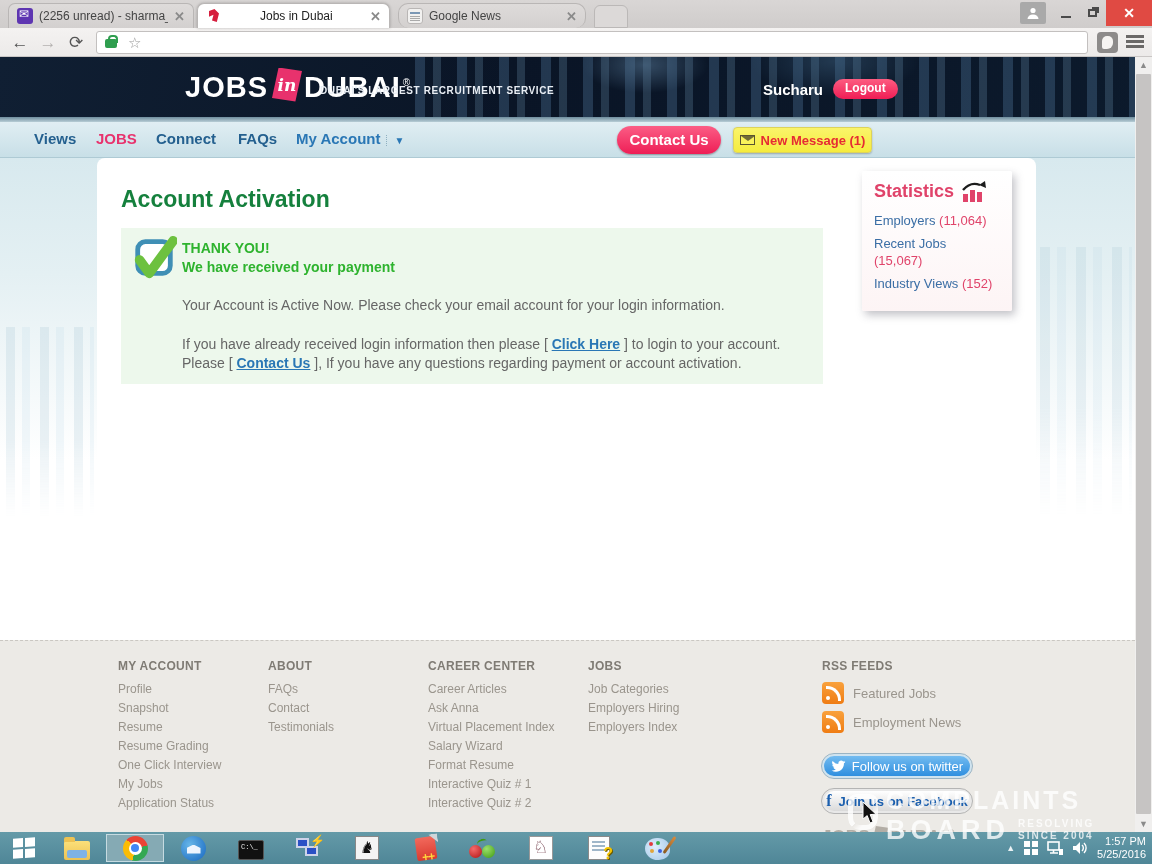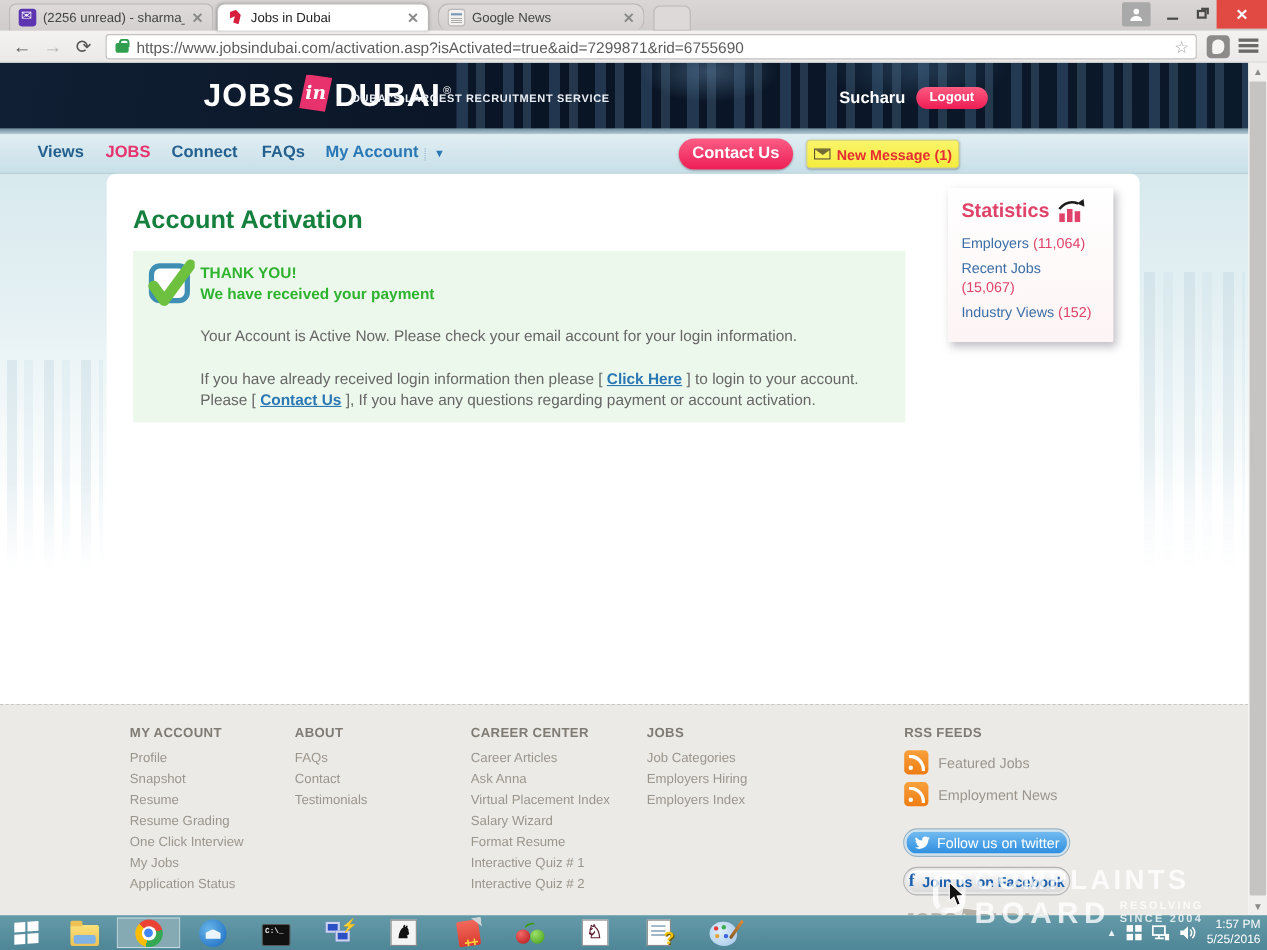--- a/index.html
+++ b/index.html
@@ -5,21 +5,21 @@
   * { margin:0; padding:0; box-sizing:border-box; }
   html,body { width:1152px; height:864px; overflow:hidden; }
   body { font-family:"Liberation Sans", sans-serif; position:relative; background:#fff; }
 
   
   #tabstrip { position:absolute; top:0; left:0; width:1152px; height:28px;
     background:linear-gradient(#d9d6d5,#cfcccb); }
   .tab { position:absolute; top:3px; height:25px; border-radius:7px 7px 0 0;
     display:flex; align-items:center; padding:0 8px; font-size:12px; color:#444;
     background:linear-gradient(#dedbda,#d3d0cf); border:1px solid #b9b6b5; border-bottom:none; }
-  .tab.active { background:#fff; color:#222; z-index:3; box-shadow:0 0 3px rgba(0,0,0,.25); }
+  .tab.active { background:#fff; color:#222; z-index:3; box-shadow:0 0 3px rgba(0,0,0,.25);gap:32px; }
   .tab .title { flex:1; overflow:hidden; white-space:nowrap; text-overflow:clip; margin:0 6px 0 6px; }
   .tab .close { color:#8a8a8a; font-size:13px; font-weight:bold; cursor:pointer; }
   .favicon { width:16px; height:16px; flex:0 0 16px; border-radius:3px; position:relative; }
   .fav-mail { background:#5e35b1; }
   .fav-mail::after { content:"✉"; position:absolute; left:2px; top:-1px; color:#fff; font-size:12px; }
   .fav-jid { background:#fff; }
   .fav-jid::after { content:""; position:absolute; left:3px; top:1px; width:10px; height:13px;
     background:#d61f3e; clip-path:polygon(0 15%,55% 0,100% 35%,78% 100%,30% 88%,45% 45%,0 60%); }
   .fav-news { background:#f2f1f0; border:1px solid #b9b6b5; }
   .fav-news::before { content:""; position:absolute; left:2px; top:3px; width:10px; height:2px; background:#7b98b5; }
@@ -158,21 +158,21 @@
 
   
   #scrollbar { position:absolute; top:57px; right:0; width:17px; height:775px; background:#f0efee; }
   .sb-arrow { position:absolute; left:0; width:17px; height:16px; color:#8a8a8a; font-size:9px;
     text-align:center; line-height:16px; background:#f0efee; }
   #sb-thumb { position:absolute; left:1px; top:17px; width:15px; height:740px; background:#c6c4c3; border-radius:1px; }
 
   
   #taskbar { position:absolute; left:0; top:832px; width:1152px; height:32px;
     background:linear-gradient(#649aa8,#4f8697); display:flex; align-items:center; z-index:5; }
-  .tb-btn { width:58px; height:28px; display:flex; align-items:center; justify-content:center; position:relative;font-weight:bold; }
+  .tb-btn { width:58px; height:28px; display:flex; align-items:center; justify-content:center; position:relative; }
   .tb-btn.active-app { background:#85aab4; box-shadow:inset 0 0 0 1px #c6dbe1; }
   #start-btn { width:48px; }
   .win-logo { display:grid; grid-template-columns:10px 10px; grid-gap:2px; transform:skewY(-4deg); }
   .win-logo span { width:10px; height:9px; background:#fff; }
   .ico { position:relative; width:26px; height:26px; }
   .ico-folder { background:linear-gradient(#fbe07a,#edc253); border-radius:2px; position:relative; width:26px; height:19px; margin-top:5px; }
   .ico-folder::before { content:""; position:absolute; top:-4px; left:0; width:11px; height:5px; background:#edc253; border-radius:2px 2px 0 0; }
   .ico-folder::after { content:""; position:absolute; bottom:2px; left:3px; width:20px; height:8px; background:#7fb2e5; border-radius:2px; }
   .ico-chrome { width:25px; height:25px; border-radius:50%;
     background:conic-gradient(from -45deg, #ea4335 0 120deg, #34a853 120deg 240deg, #fbbc05 240deg 360deg); }
@@ -271,21 +271,20 @@
     <div class="winbtn" id="close-btn">✕</div>
   </div>
 </div>
 
 <div id="toolbar">
   <div class="navbtn" style="left:8px;">←</div>
   <div class="navbtn" id="fwd-btn" style="left:36px;">→</div>
   <div class="navbtn" style="left:64px;">⟳</div>
   <div id="omnibox">
     <span id="padlock"></span>
-    <span id="url-text">https://www.jobsindubai.com/activation.asp?isActivated=true&amp;aid=7299871&amp;rid=6755690</span>
     <span id="star-icon">☆</span>
   </div>
   <div id="ext-icon"></div>
   <div id="menu-icon">
       <span></span>
       <span></span>
       <span></span>
     </div>
 </div>
 

